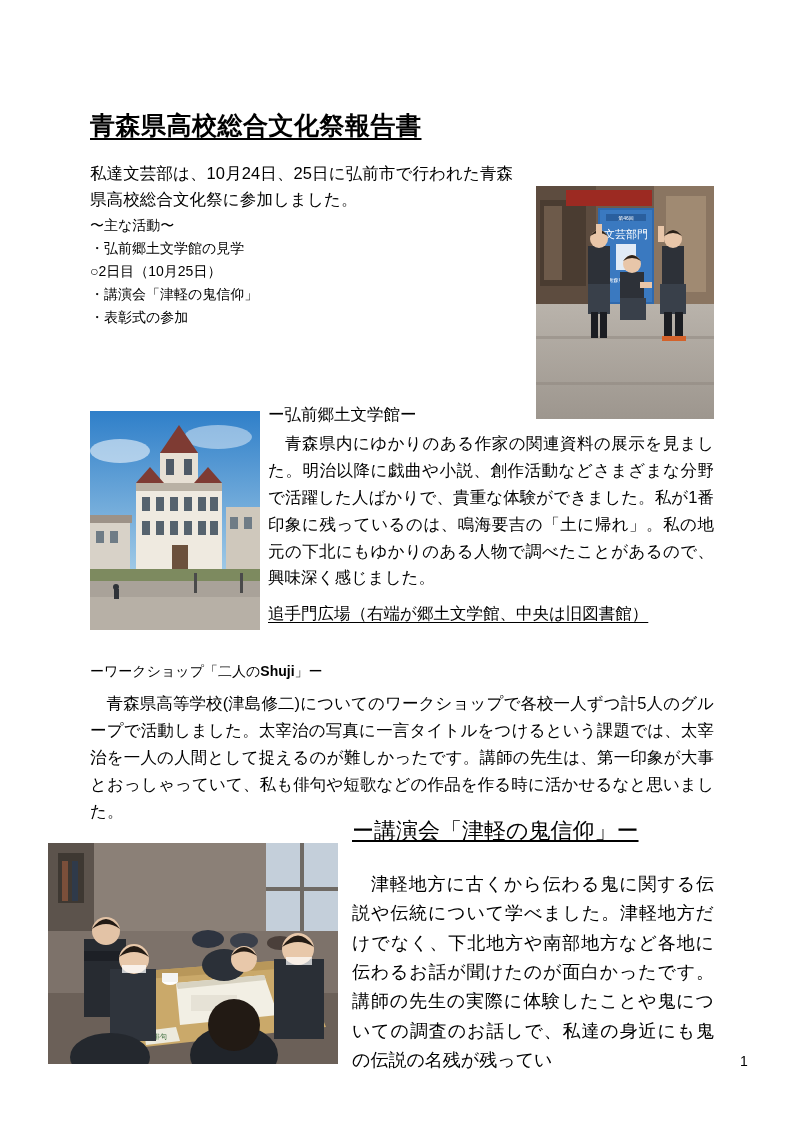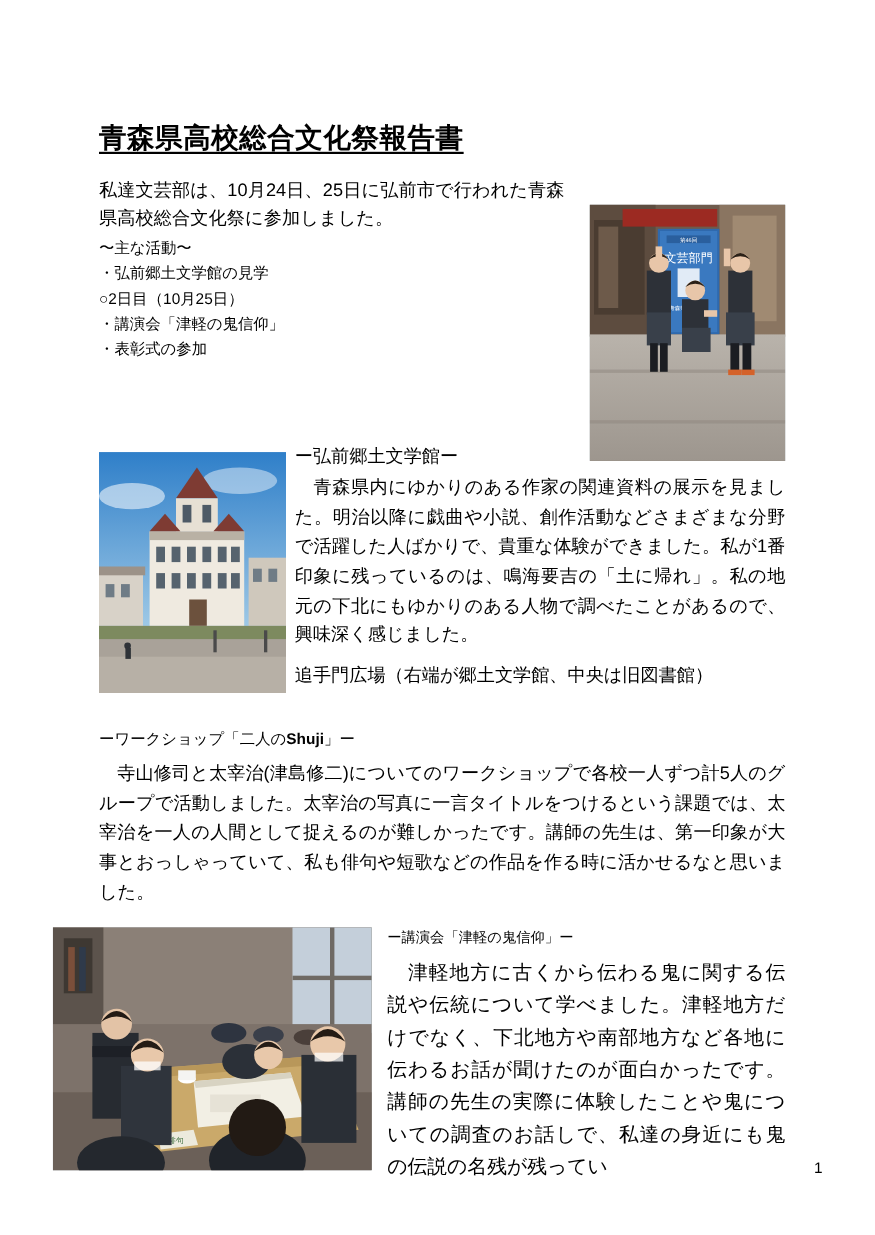--- a/index.html
+++ b/index.html
@@ -95,20 +95,21 @@
     width: 446px;
     font-size: 16.5px;
     line-height: 1.63;
     text-align: justify;
   }
   .caption-otemon {
     position: absolute;
     left: 268px;
     top: 603px;
     font-size: 16.5px;
+    text-decoration: underline;
     text-underline-offset: 3px;
     white-space: nowrap;
   }
   
   .sec-workshop-head {
     position: absolute;
     left: 90px;
     top: 663px;
     font-size: 14px;
     white-space: nowrap;
@@ -120,23 +121,24 @@
     top: 690px;
     width: 624px;
     font-size: 16.5px;
     line-height: 1.63;
     text-align: justify;
   }
   
   .sec-lecture-head {
     position: absolute;
     left: 352px;
-    top: 843px;
-    font-size: 13px;
-    white-space: nowrap;
+    top: 816px;
+    font-size: 22px;
+    white-space: nowrap;
+    text-decoration: underline;
   }
   .sec-lecture-body {
     position: absolute;
     left: 352px;
     top: 870px;
     width: 362px;
     font-size: 18px;
     line-height: 1.63;
     text-align: justify;
   }
@@ -285,21 +287,21 @@
     </svg>
   </div>
 
   <div class="sec-museum-head">ー弘前郷土文学館ー</div>
   <div class="sec-museum-body">　青森県内にゆかりのある作家の関連資料の展示を見ました。明治以降に戯曲や小説、創作活動などさまざまな分野で活躍した人ばかりで、貴重な体験ができました。私が1番印象に残っているのは、鳴海要吉の「土に帰れ」。私の地元の下北にもゆかりのある人物で調べたことがあるので、興味深く感じました。</div>
   <div class="caption-otemon">追手門広場（右端が郷土文学館、中央は旧図書館）</div>
 
   <div class="sec-workshop-head">
     <span>ーワークショップ「二人の</span><b>Shuji</b><span>」ー</span>
   </div>
-  <div class="sec-workshop-body">　寺山修司と太宰治(津島修二)についてのワークショップで各校一人ずつ計5人のグループで活動しました。太宰治の写真に一言タイトルをつけるという課題では、太宰治を一人の人間として捉えるのが難しかったです。講師の先生は、第一印象が大事とおっしゃっていて、私も俳句や短歌などの作品を作る時に活かせるなと思いました。</div>
+  <div class="sec-workshop-body">　青森県高等学校(津島修二)についてのワークショップで各校一人ずつ計5人のグループで活動しました。太宰治の写真に一言タイトルをつけるという課題では、太宰治を一人の人間として捉えるのが難しかったです。講師の先生は、第一印象が大事とおっしゃっていて、私も俳句や短歌などの作品を作る時に活かせるなと思いました。</div>
 
   <div class="photo" id="photo-workshop">
     <svg width="290" height="221" viewBox="0 0 290 221" xmlns="http://www.w3.org/2000/svg">
       <rect x="0" y="0" width="290" height="221" fill="#6d6259"></rect>
 
       <rect x="0" y="0" width="290" height="96" fill="#8b8077"></rect>
       <rect x="0" y="0" width="46" height="96" fill="#5c534c"></rect>
       <rect x="10" y="10" width="26" height="50" fill="#3e3832"></rect>
       <rect x="14" y="18" width="6" height="40" fill="#7b4f3a"></rect>
       <rect x="24" y="18" width="6" height="40" fill="#2f3a4a"></rect>

